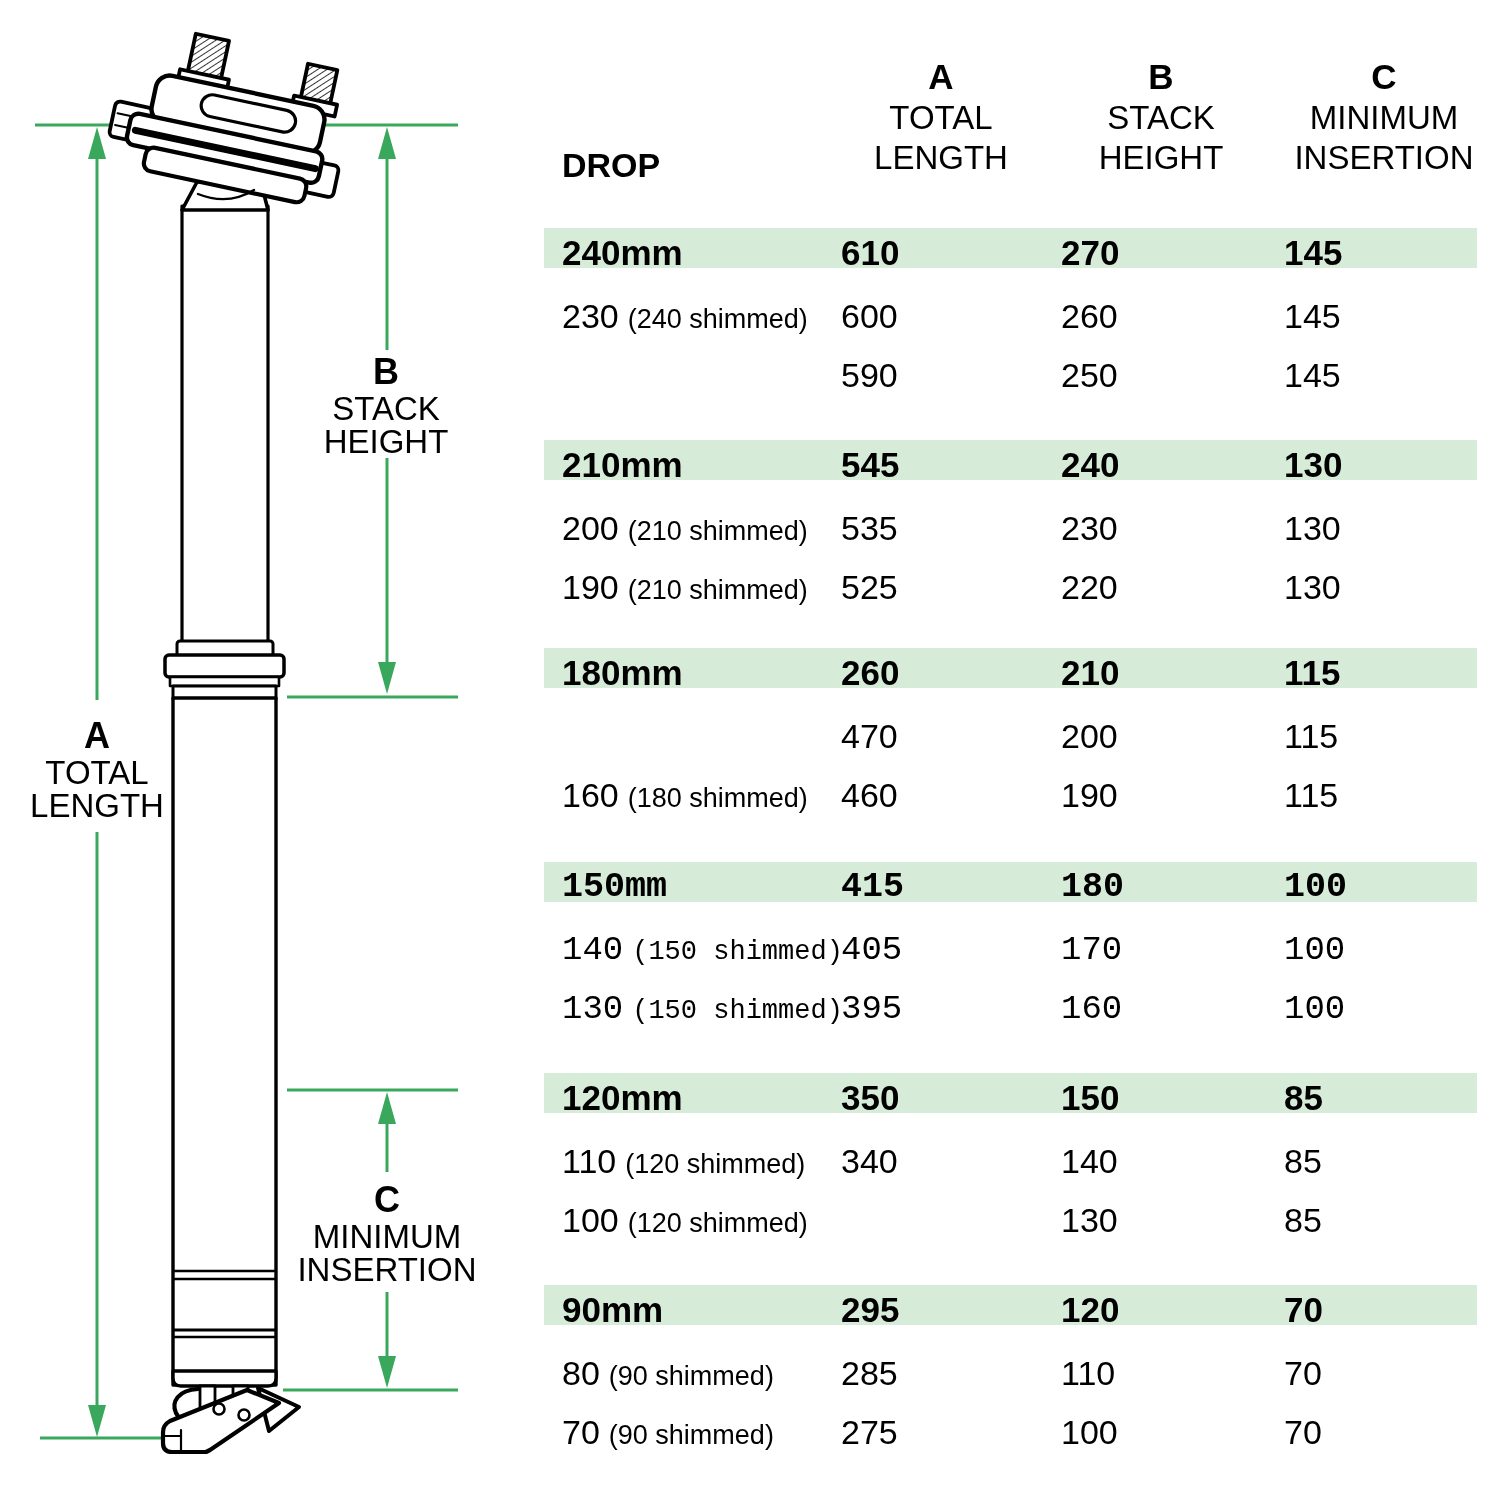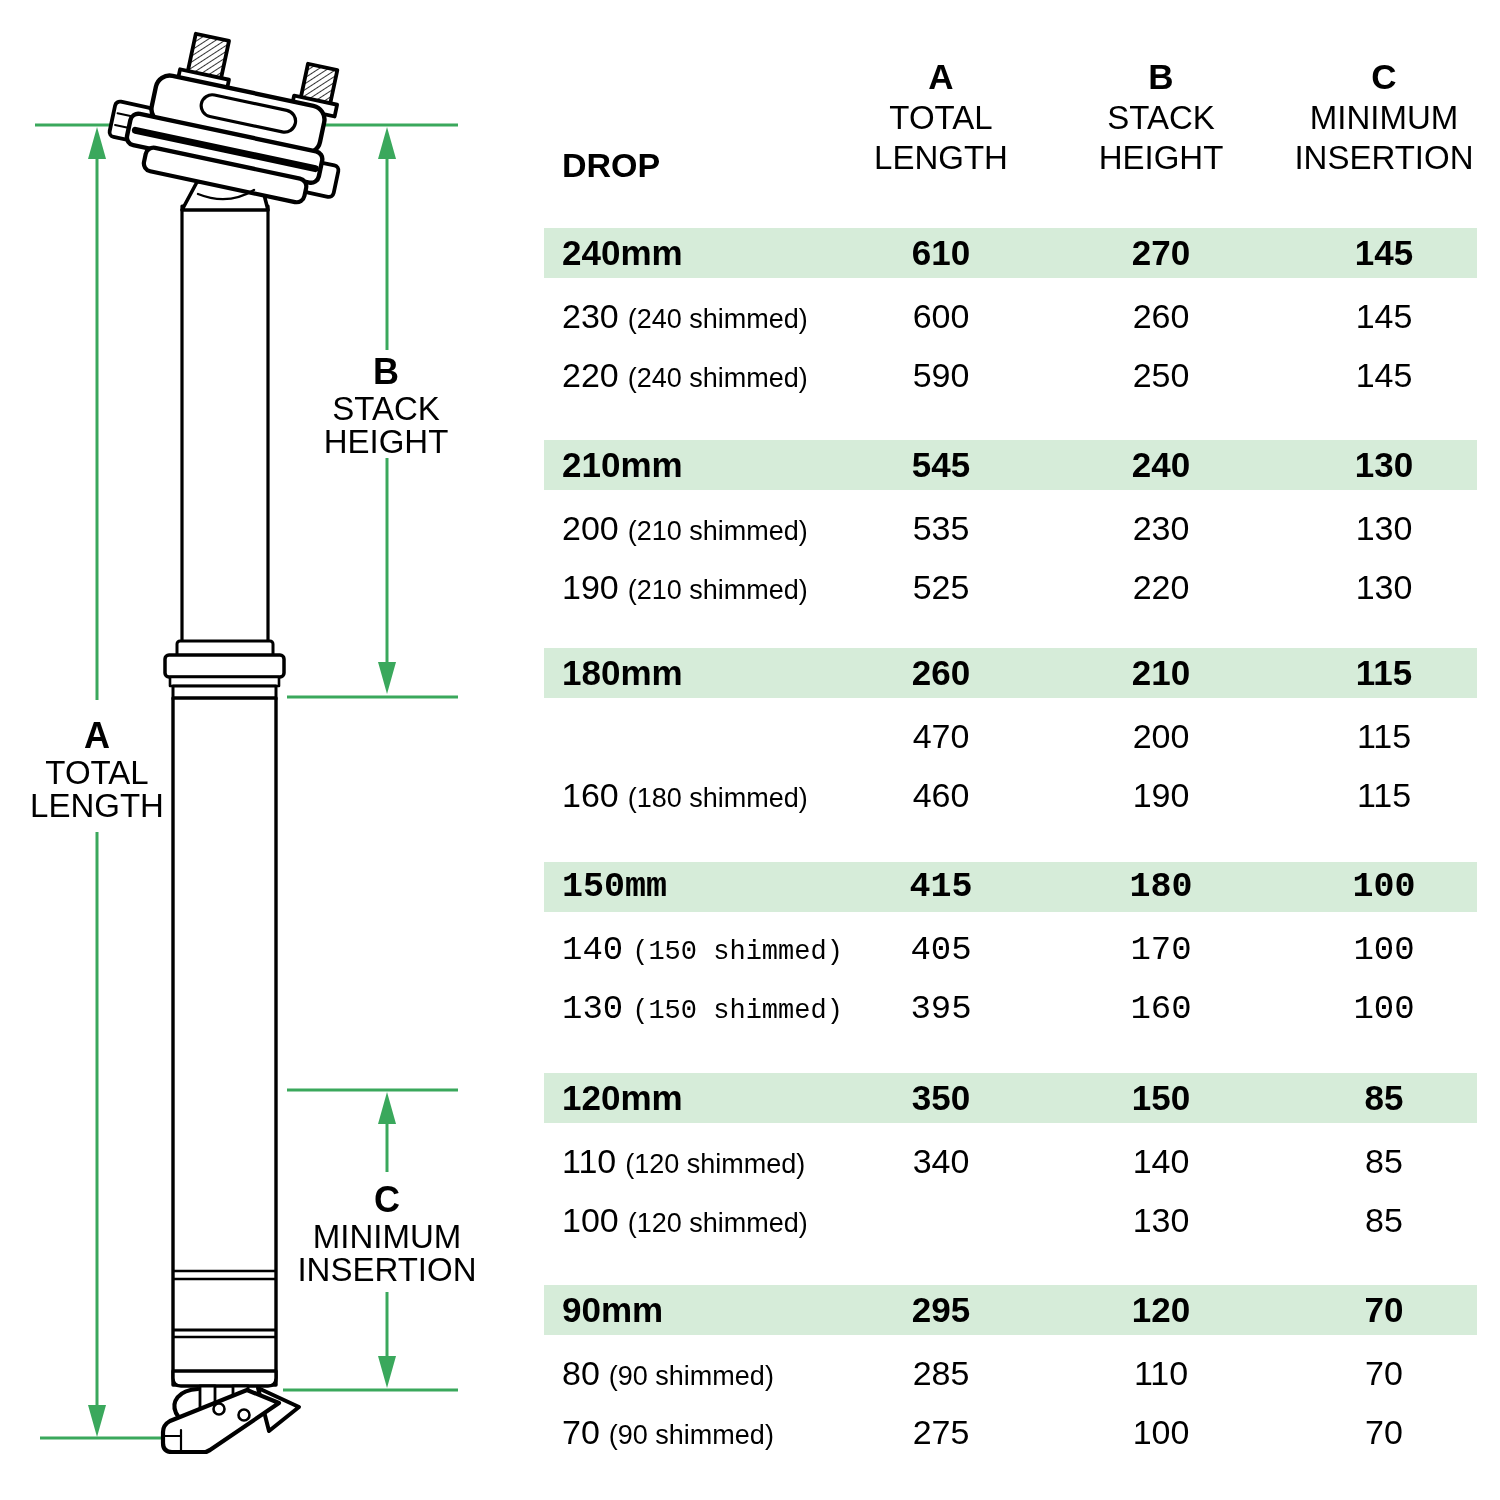--- a/index.html
+++ b/index.html
@@ -12,26 +12,26 @@
   .dim-label { position:absolute; text-align:center; }
   .dim-letter { font-weight:700; font-size:36px; line-height:40px; }
   .dim-word   { font-size:33px; line-height:33px; }
   
   .hdr-col { position:absolute; top:56px; width:260px; text-align:center; }
   .hdr-letter { font-weight:700; font-size:35px; line-height:42px; }
   .hdr-word   { font-size:33px; line-height:40px; }
   .drop-label { position:absolute; left:562px; top:146px; font-weight:700; font-size:34px; }
   .group { position:absolute; left:544px; width:933px; height:185px; }
   .row   { position:absolute; left:0; width:933px; font-size:34px; }
-  .r-band { top:0; height:50px; line-height:50px; background:#d6ecd9; font-weight:700; font-size:35px; }
+  .r-band { top:0; height:40px; line-height:50px; background:#d6ecd9; font-weight:700; font-size:35px; }
   .r-sub1 { top:65px;  height:46px; line-height:46px; }
   .r-sub2 { top:124px; height:46px; line-height:46px; }
   .cell { position:absolute; top:0; height:100%; white-space:nowrap; }
   .cell.drop { left:18px; }
-  .cell.num  { width:200px; text-align:center; }
+  .cell.num  { width:200px; }
   .cell.col-a { left:297px; }
   .cell.col-b { left:517px; }
   .cell.col-c { left:740px; }
   .note { font-size:27px; margin-left:9px; font-weight:400; }
 </style>
 </head>
 <body>
 
 <div class="canvas">
 
@@ -167,21 +167,20 @@
       <div class="cell num col-b">270</div>
       <div class="cell num col-c">145</div>
     </div>
     <div class="row r-sub1">
       <div class="cell drop"><span>230</span><span class="note">(240 shimmed)</span></div>
       <div class="cell num col-a">600</div>
       <div class="cell num col-b">260</div>
       <div class="cell num col-c">145</div>
     </div>
     <div class="row r-sub2">
-      <div class="cell drop"><span>220</span><span class="note">(240 shimmed)</span></div>
       <div class="cell num col-a">590</div>
       <div class="cell num col-b">250</div>
       <div class="cell num col-c">145</div>
     </div>
   </div>
 
   <div class="group" style="top:440px;">
     <div class="row r-band">
       <div class="cell drop"><span>210mm</span></div>
       <div class="cell num col-a">545</div>

